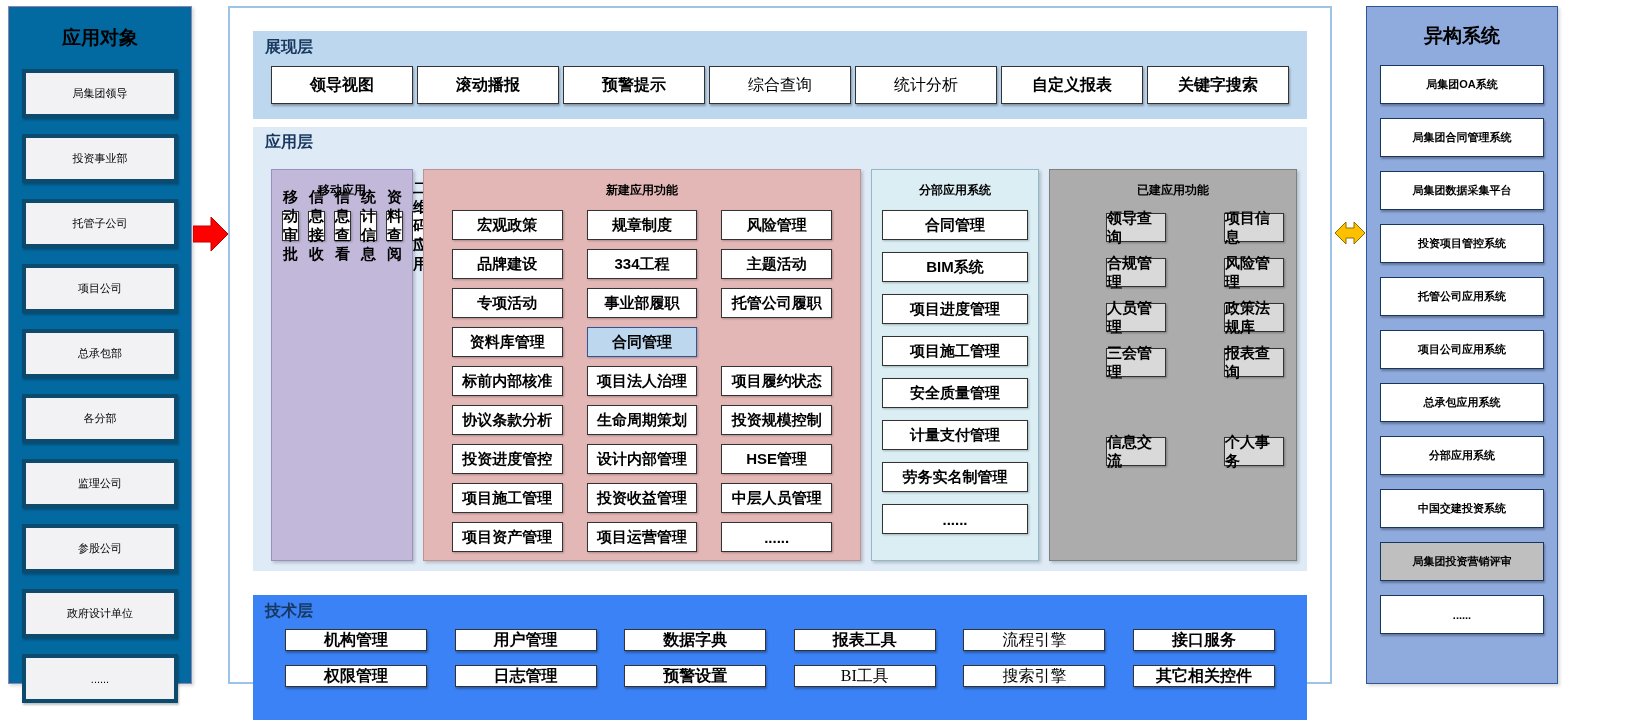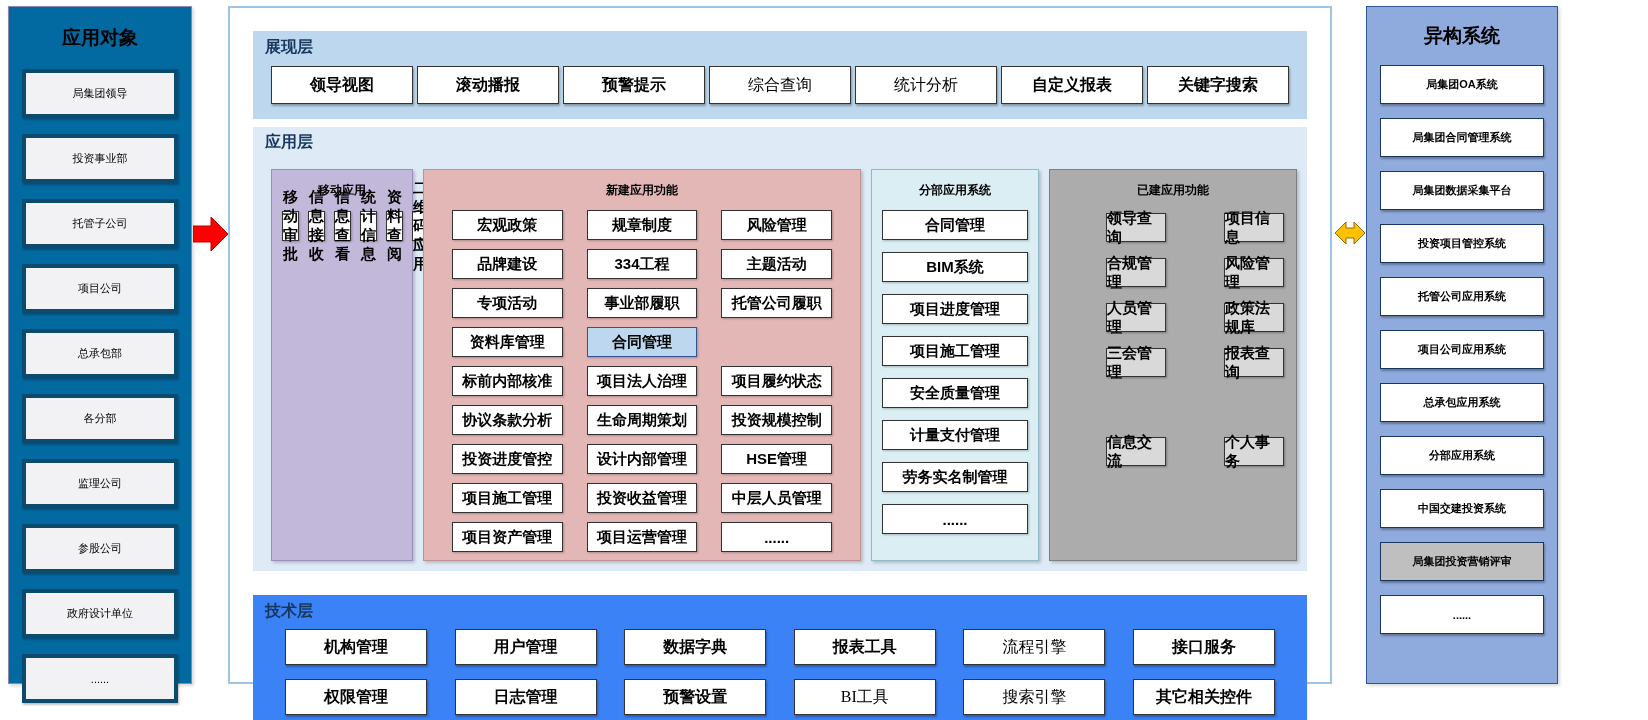--- a/index.html
+++ b/index.html
@@ -105,21 +105,21 @@
     font-weight: bold; font-size: 15px; box-shadow: 1px 1px 2px rgba(0,0,0,.3); margin-left: 44px;
   }
 
   .technology {
     background: #3b82f6; margin-top: 24px; height: 128px; flex: none;
     padding: 6px 12px; display: flex; flex-direction: column;
   }
   .tech-rows { display: flex; flex-direction: column; gap: 14px; margin-top: 7px; padding: 0 20px; }
   .tech-row { display: flex; justify-content: space-between; }
   .tech-btn {
-    width: 142px; height: 36px; background: #fff; border: 1px solid #333;
+    width: 142px; height: 22px; background: #fff; border: 1px solid #333;
     display: flex; align-items: center; justify-content: center;
     font-weight: bold; font-size: 16px; box-shadow: 1px 2px 2px rgba(0,0,0,.3);
   }
   .tech-btn.serif, .pres-btn.serif { font-weight: normal; }
 
   
   .right-panel {
     position: absolute; left: 1366px; top: 6px; width: 192px; height: 678px;
     background: #8FAADC; border: 1px solid #2F5597;
     padding: 12px 13px; display: flex; flex-direction: column;

